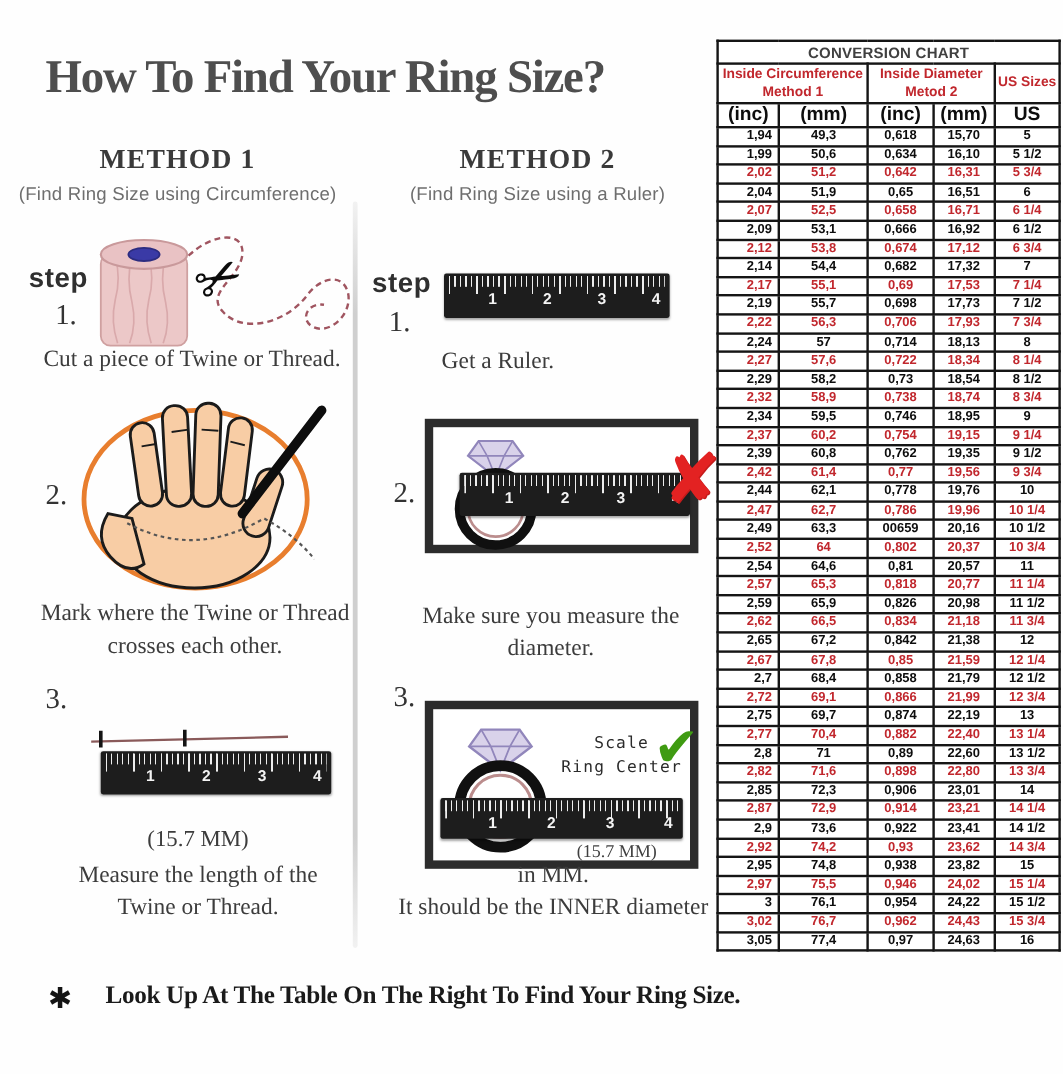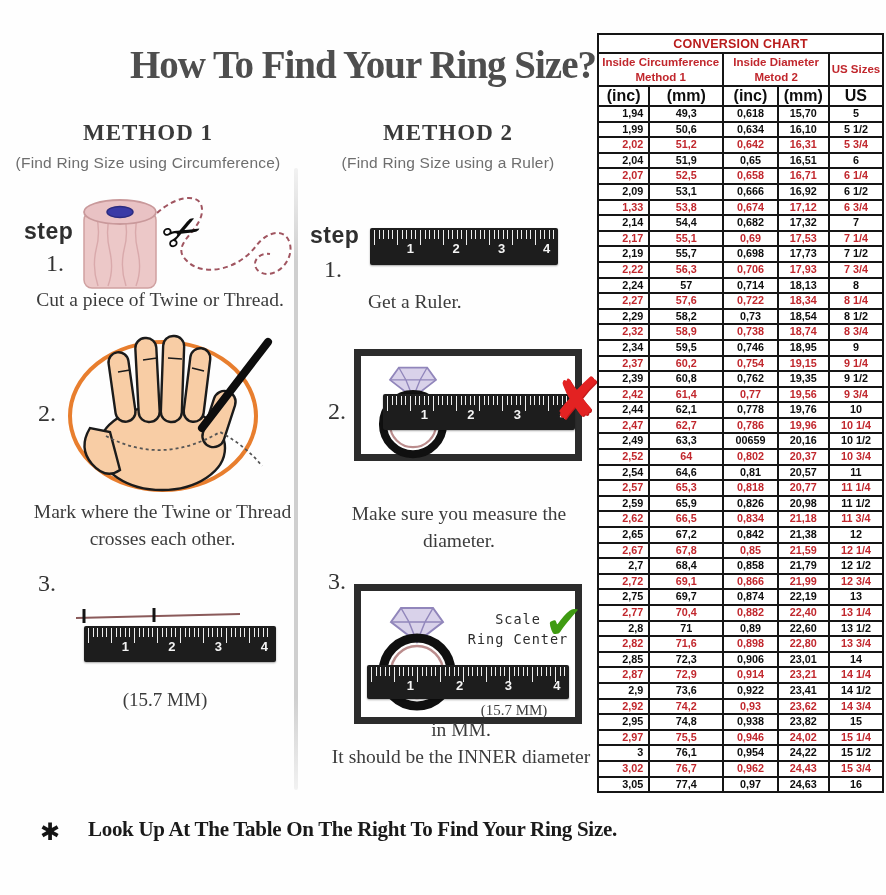--- a/index.html
+++ b/index.html
@@ -1,22 +1,22 @@
 <!DOCTYPE html>
 <html style="--red: #c1272d;"><head>
 <meta charset="utf-8">
 <style>
   :root{ --red:#c1272d; }
   *{margin:0;padding:0;box-sizing:border-box;}
   html,body{width:886px;height:895px;overflow:hidden;background:#fff;}
   .page{position:relative;width:886px;height:895px;background:#fefefe;font-family:"Liberation Serif",serif;}
 
   
-  .main-title{position:absolute;left:0;top:42px;width:596px;text-align:right;
-    font:700 39px "Liberation Serif",serif;color:#4e4e4e;letter-spacing:-1px;}
+  .main-title{position:absolute;left:0;top:42px;width:596px;text-align:left;
+    font:700 39px "Liberation Serif",serif;color:#4e4e4e;letter-spacing:-1px;padding-left:38px;}
   .method-head{position:absolute;top:120px;width:296px;text-align:center;}
   .method-head.m1{left:0;} .method-head.m2{left:300px;}
   .method-head h2{font:600 23px "Liberation Serif",serif;color:#3a3a3a;letter-spacing:1px;}
   .method-head .sub{margin-top:8px;font:15.5px "Liberation Sans",sans-serif;color:#6e6e6e;letter-spacing:.2px;}
   .divider{position:absolute;left:294px;top:168px;width:4px;height:622px;
     background:linear-gradient(180deg,#f2f2f2,#cfcfcf 15%,#cfcfcf 85%,#f2f2f2);border-radius:2px;}
 
   
   .step-word{position:absolute;font:600 23px "Liberation Sans",sans-serif;color:#2f2f2f;letter-spacing:.5px;}
   .step-num{position:absolute;font:24px "Liberation Serif",serif;color:#333;}
@@ -43,21 +43,21 @@
   .frame-measure{position:absolute;text-align:center;font:15px "Liberation Serif",serif;color:#3f3f3f;}
 
   
   .footnote-ast{position:absolute;left:40px;top:818px;font:700 24px "DejaVu Sans",sans-serif;color:#141414;}
   .footnote-text{position:absolute;left:88px;top:817px;font:600 21px "Liberation Serif",serif;color:#1a1a1a;letter-spacing:-.3px;}
 
   
   .conv-table{position:absolute;left:597px;top:33px;width:287px;border-collapse:collapse;
     table-layout:fixed;background:#fff;font-family:"Liberation Sans",sans-serif;}
   .conv-table td{border:2px solid #151515;padding:0;white-space:nowrap;overflow:hidden;}
-  .t-title td{height:19px;font-size:12.5px;font-weight:700;text-align:center;color:#b91c1c;letter-spacing:.2px;}
+  .t-title td{height:19px;font-size:12.5px;font-weight:700;text-align:center;color:#404040;letter-spacing:.2px;}
   .g-head td{height:33px;text-align:center;color:var(--red);font-weight:700;font-size:11.5px;line-height:15px;}
   .u-head td{height:15px;text-align:center;font-weight:700;font-size:16px;color:#0d0d0d;}
   .conv-table tbody td{height:13.6px;font-size:10.8px;font-weight:700;text-align:center;line-height:13.6px;}
   .conv-table tbody td:first-child{text-align:right;padding-right:5px;}
   .conv-table tbody tr.blk{color:#0d0d0d;}
   .conv-table tbody tr.red{color:var(--red);}
 </style>
 </head>
 <body>
 
@@ -123,20 +123,24 @@
   <div class="ruler" style="left:84px;top:626px;width:192px;height:36px;">
     <div class="ticks"></div>
     <div class="mid"></div>
     <span class="n n1">1</span>
     <span class="n n2">2</span>
     <span class="n n3">3</span>
     <span class="n n4">4</span>
   </div>
 
   <div class="cap" style="left:60px;top:686px;width:210px;font-size:19px;">(15.7 MM)</div>
+  <div class="cap" style="left:20px;top:716px;width:290px;">
+    <div>Measure the length of the</div>
+    <div>Twine or Thread.</div>
+  </div>
 
   <div class="step-word" style="left:310px;top:222px;">step</div>
 
   <div class="ruler" style="left:370px;top:228px;width:188px;height:37px;">
     <div class="ticks"></div>
     <div class="mid"></div>
     <span class="n n1">1</span>
     <span class="n n2">2</span>
     <span class="n n3">3</span>
     <span class="n n4">4</span>
@@ -268,21 +272,21 @@
       <td>6 1/4</td>
     </tr>
         <tr class="blk">
       <td>2,09</td>
       <td>53,1</td>
       <td>0,666</td>
       <td>16,92</td>
       <td>6 1/2</td>
     </tr>
         <tr class="red">
-      <td>1,33</td>
+      <td>2,12</td>
       <td>53,8</td>
       <td>0,674</td>
       <td>17,12</td>
       <td>6 3/4</td>
     </tr>
         <tr class="blk">
       <td>2,14</td>
       <td>54,4</td>
       <td>0,682</td>
       <td>17,32</td>

